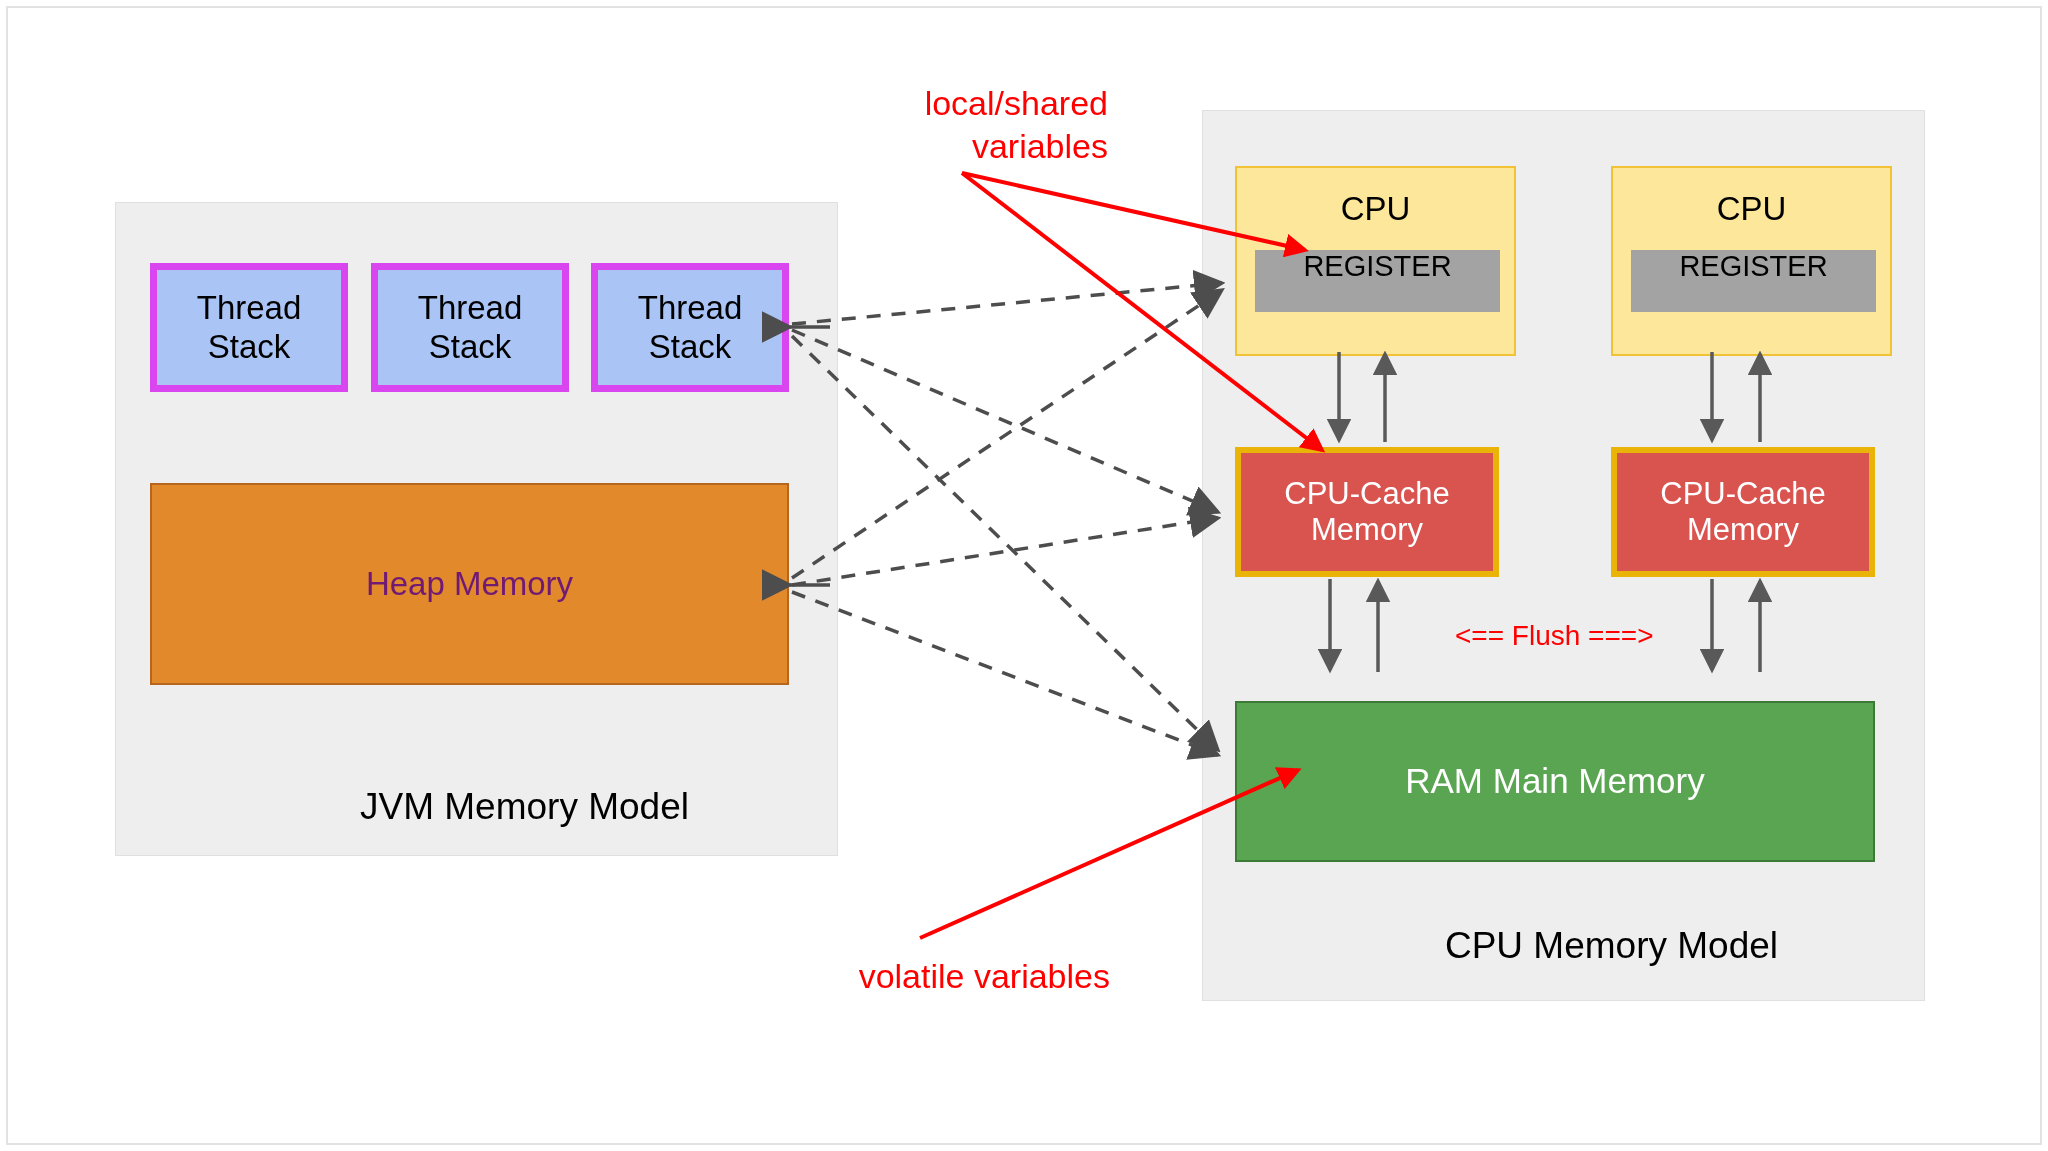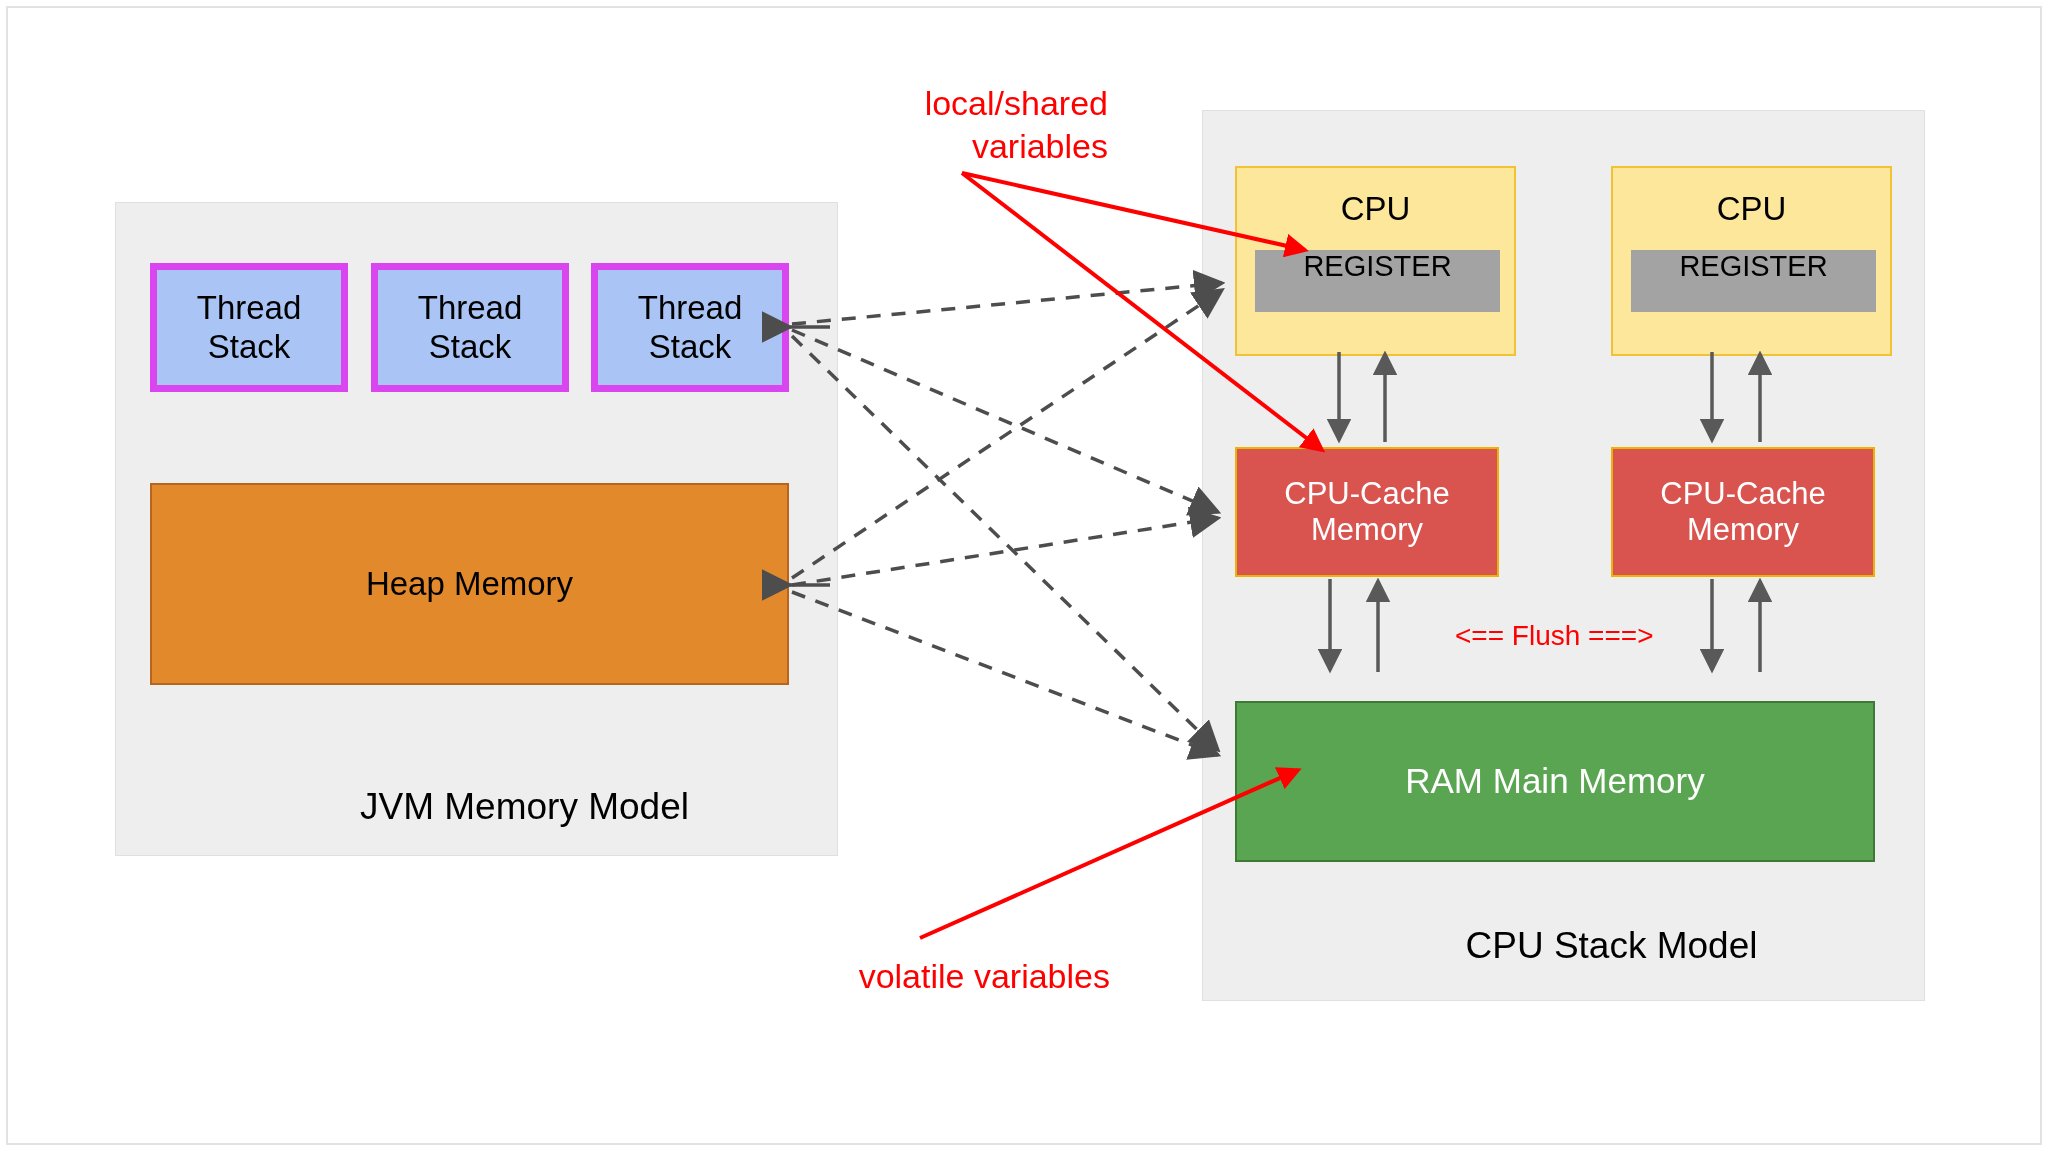--- a/index.html
+++ b/index.html
@@ -47,21 +47,21 @@
   }
   .thread-stack {
     background: #a9c4f5;
     border: 7px solid #d946ef;
     color: #000000;
     font-size: 33px;
   }
   .heap {
     background: #e2892c;
     border: 2px solid #b5651d;
-    color: #000000;
+    color: #701a75;
     font-size: 33px;
   }
   .cpu {
     background: #fde79a;
     border: 2px solid #f2c236;
     color: #000000;
     font-size: 33px;
     margin-top: 6px;
   }
   .cpu-title {
@@ -77,21 +77,21 @@
     position: absolute;
     background: #a3a3a3;
     color: #000000;
     font-size: 29px;
     display: flex;
     align-items: flex-start;
     justify-content: center;
   }
   .cache {
     background: #d9534f;
-    border: 2px solid #eab308;
+    border: 6px solid #eab308;
     color: #ffffff;
     font-size: 31px;
   }
   .ram {
     background: #5aa551;
     border: 2px solid #3d7a36;
     color: #ffffff;
     font-size: 35px;
     margin-top: 24px;
   }
@@ -171,21 +171,21 @@
     <span style="white-space:pre-line;">CPU-Cache
 Memory</span>
   </div>
 
   <div class="flush-label" style="left:1455px; top:620px;">&lt;== Flush ===&gt;</div>
 
   <div class="node ram" style="left:1235px; top:677px; width:640px; height:161px;">
     <span>RAM Main Memory</span>
   </div>
 
-  <div class="container-label" style="left:1202px; top:925px; width:723px;">CPU Stack Model</div>
+  <div class="container-label" style="left:1202px; top:925px; width:723px;">CPU Memory Model</div>
 
   <div class="red-label" style="left:838px; top:82px; width:270px;">local/shared
 variables</div>
 
   <div class="red-label" style="left:840px; top:955px; width:270px;">volatile variables</div>
 
   <svg class="overlay" viewBox="0 0 2048 1151" xmlns="http://www.w3.org/2000/svg">
     <defs>
       <marker id="mk-dash" markerWidth="9" markerHeight="9" refX="8" refY="4.5" orient="auto" markerUnits="strokeWidth">
         <path d="M0,0 L9,4.5 L0,9 z" fill="#4d4d4d"></path>

